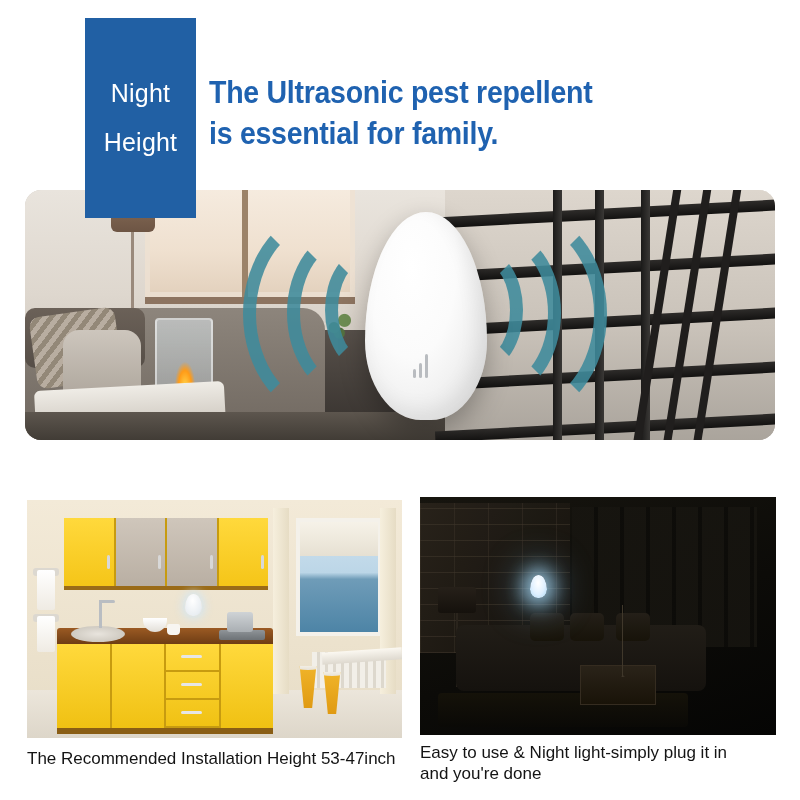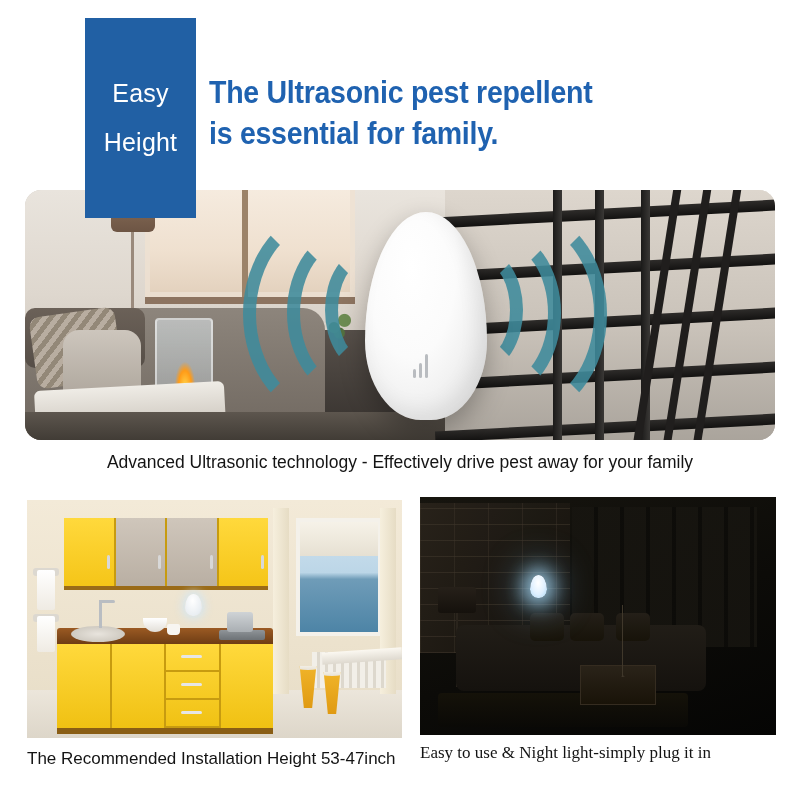--- a/index.html
+++ b/index.html
@@ -412,29 +412,29 @@
     z-index: 20;
   }
   .caption-right {
     position: absolute;
     left: 420px; top: 743px; width: 370px;
     font-size: 17px;
     color: #141414;
     line-height: 1.22;
     z-index: 20;
   }
-  .caption-right span { display: block; font-family: Liberation Serif, serif; }
+  .caption-right span { display: block; }
 </style>
 </head>
 <body>
 
 <div class="page">
 
   <div class="badge">
-    <span class="badge-line">Easy</span>
+    <span class="badge-line">Night</span>
     <span class="badge-line">Height</span>
   </div>
 
   <div class="headline">
     <span class="headline-line">The Ultrasonic pest repellent</span>
     <span class="headline-line">is essential for family.</span>
   </div>
 
   <div class="hero">
     <div class="hero-scene">
@@ -481,21 +481,20 @@
       <div class="device">
         <div class="device-led">
           <i></i>
             <i></i>
             <i></i>
         </div>
       </div>
     </div>
   </div>
 
-  <div class="caption-main">Advanced Ultrasonic technology - Effectively drive pest away for your family</div>
 
   <div class="photo-kitchen">
     <div class="kit-wall"></div>
     <div class="kit-floor"></div>
     <div class="kit-curtain left"></div>
     <div class="kit-window"></div>
     <div class="kit-blind"></div>
     <div class="kit-curtain"></div>
     <div class="kit-radiator"></div>
     <div class="kit-table"></div>
@@ -543,15 +542,16 @@
     <div class="night-cushion" style="left:196px"></div>
     <div class="night-rug"></div>
     <div class="night-table"></div>
     <div class="night-tree"></div>
     <div class="night-device"></div>
   </div>
 
   <div class="caption-left">The Recommended Installation Height 53-47inch</div>
   <div class="caption-right">
     <span>Easy to use &amp; Night light-simply plug it in</span>
+    <span>and you're done</span>
   </div>
 
 </div>
 
 </body></html>

